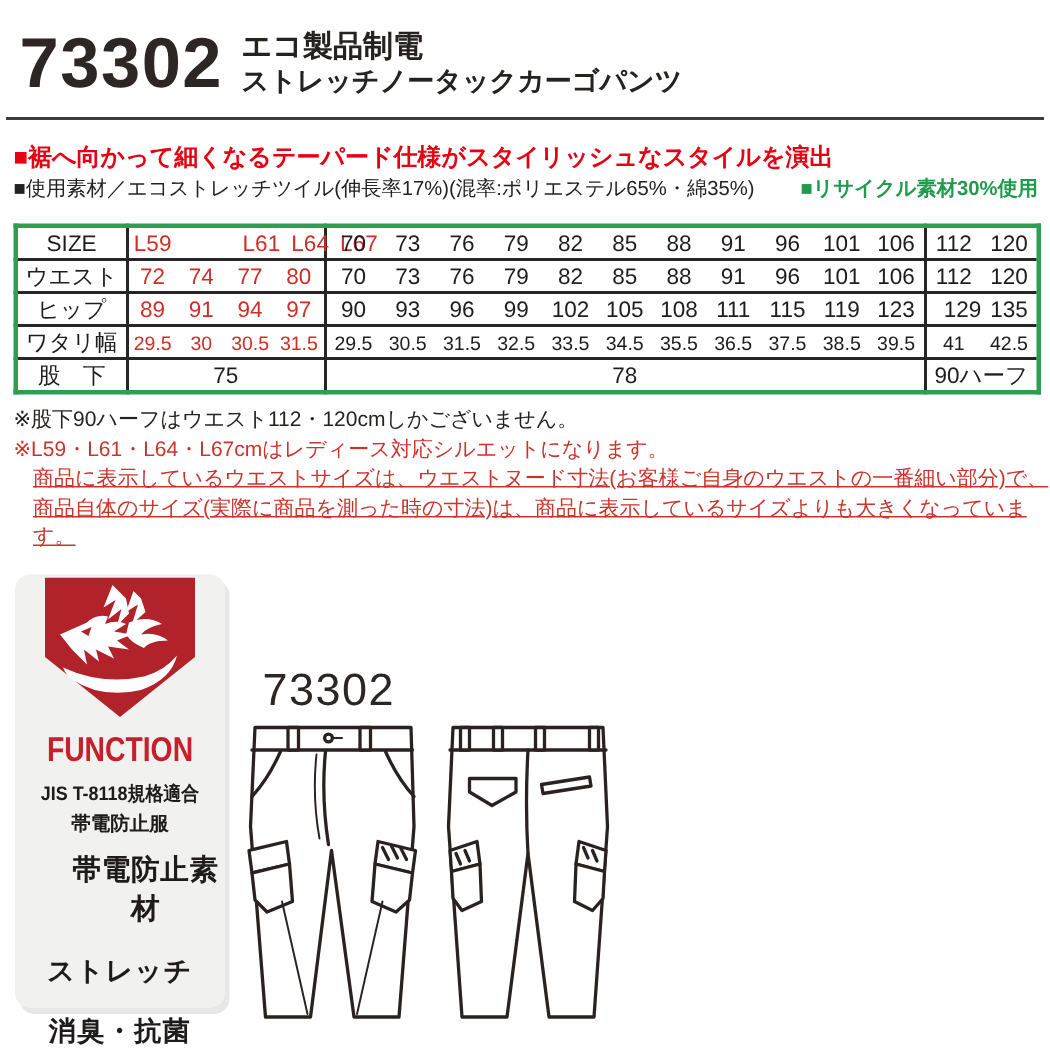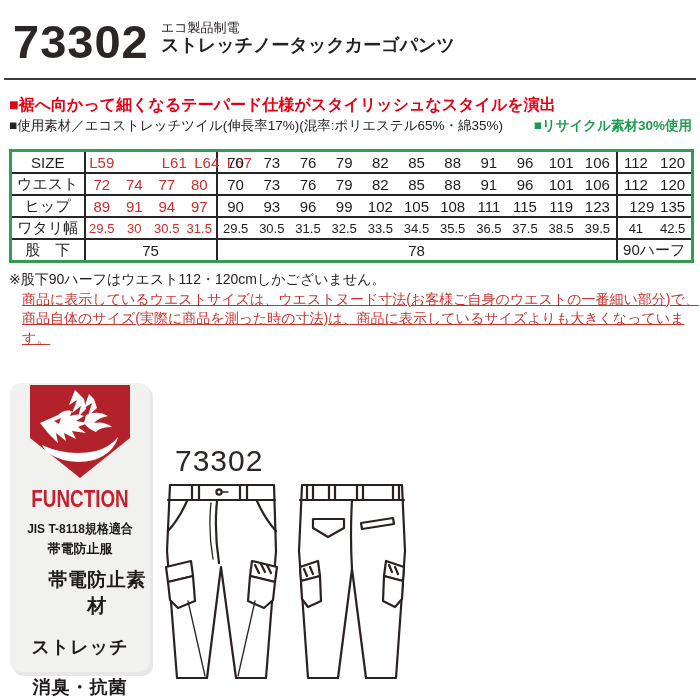--- a/index.html
+++ b/index.html
@@ -3,21 +3,21 @@
 <meta charset="utf-8">
 <style>
   html,body{margin:0;padding:0;background:#ffffff;}
   body{width:700px;height:700px;position:relative;overflow:hidden;
        font-family:"Liberation Sans","DejaVu Sans",sans-serif;color:#262220;}
   .abs{position:absolute;}
 
   
   .code{left:13px;top:14px;font-size:47px;font-weight:bold;letter-spacing:1px;color:#2c2624;}
   .subtitle{left:161px;top:20px;line-height:1.18;}
-  .subtitle .l1{font-size:13px;font-weight:normal;}
+  .subtitle .l1{font-size:20px;font-weight:bold;}
   .subtitle .l2{font-size:18px;font-weight:bold;}
   .rule{left:4px;top:78px;width:692px;border-top:2px solid #3c3c3c;}
 
   
   .tagline{left:9px;top:95px;font-size:16px;font-weight:bold;color:#e60012;}
   .material{left:9px;top:117px;font-size:13.5px;color:#222;}
   .recycle{right:8px;top:117px;font-size:13.5px;font-weight:bold;color:#1f9b4e;}
 
   
   table.size{left:9px;top:149px;position:absolute;width:682px;border-collapse:collapse;
@@ -113,20 +113,21 @@
           <td class="lbl">股　下</td>
           <td class="grp g-ladies red merged">75</td>
           <td class="grp g-regular merged">78</td>
           <td class="grp g-large merged">90ハーフ</td>
         </tr>
       </tbody>
   </table>
 
   <div class="abs notes">
     <div>※股下90ハーフはウエスト112・120cmしかございません。</div>
+    <div class="red">※L59・L61・L64・L67cmはレディース対応シルエットになります。</div>
     <div class="red indent">商品に表示しているウエストサイズは、ウエストヌード寸法(お客様ご自身のウエストの一番細い部分)で、</div>
     <div class="red indent">商品自体のサイズ(実際に商品を測った時の寸法)は、商品に表示しているサイズよりも大きくなっています。</div>
   </div>
 
   <aside class="abs fnbox">
     <svg class="emblem" width="104" height="96" viewBox="0 0 104 96" aria-hidden="true">
       <path d="M2,0 H102 V53 L52,93 L2,53 Z" fill="#b2222a"></path>
       <g fill="#ffffff" stroke="none">
         <path d="M47,5 L41,20 L49,15 L44,28 L53,21 L50,32 L58,24 L56,14 L51,9 Z"></path>
         <path d="M61,9 L56,23 L64,18 L60,31 L69,23 L66,14 Z"></path>

